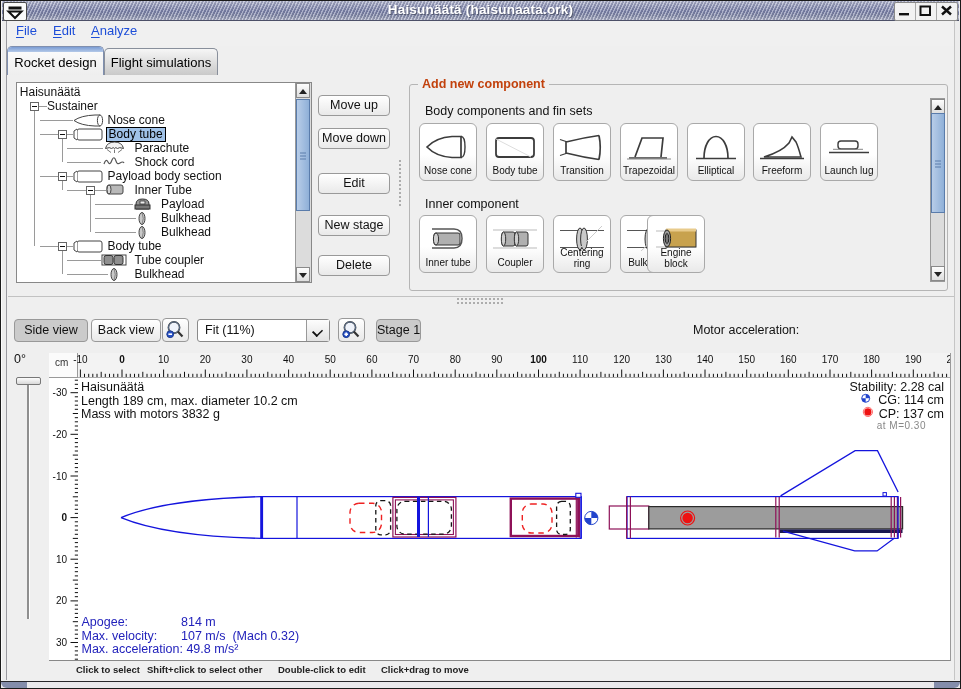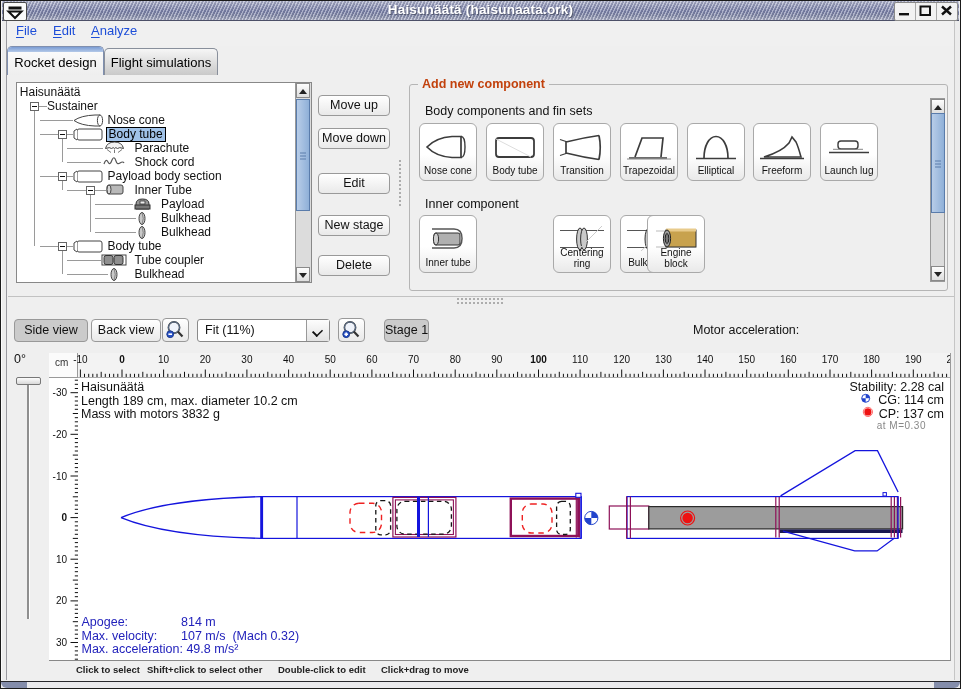--- a/index.html
+++ b/index.html
@@ -296,20 +296,30 @@
   <div class="plabel" style="left:424px;top:196px">Inner component</div>
 
   <div class="cbtn" style="left:418px;top:214px">
     <svg width="48" height="34" viewBox="0 0 48 34">
         <path d="M8,5 L30,5 Q38,5 38,14.5 Q38,24 30,24 L8,24" fill="none" stroke="#555" stroke-width="1.5"></path>
         <rect x="10" y="9" width="26" height="12" rx="2" fill="#b0b0b0" stroke="#333"></rect>
         <ellipse cx="12" cy="15" rx="2.6" ry="6" fill="#cfcfcf" stroke="#333"></ellipse>
       </svg>
     <div class="lbl">Inner tube</div>
   </div>
+  <div class="cbtn" style="left:485px;top:214px">
+    <svg width="48" height="34" viewBox="0 0 48 34">
+        <path d="M2,6 L46,6 M2,24 L46,24" stroke="#bbb" stroke-width="1"></path>
+        <rect x="11" y="8" width="13" height="14" rx="2" fill="#b0b0b0" stroke="#333"></rect>
+        <ellipse cx="12.5" cy="15" rx="2.2" ry="7" fill="#cfcfcf" stroke="#333"></ellipse>
+        <rect x="24" y="8" width="13" height="14" rx="2" fill="#b0b0b0" stroke="#333"></rect>
+        <ellipse cx="25.5" cy="15" rx="2.2" ry="7" fill="#cfcfcf" stroke="#333"></ellipse>
+      </svg>
+    <div class="lbl">Coupler</div>
+  </div>
   <div class="cbtn" style="left:552px;top:214px">
     <svg width="48" height="30" viewBox="0 0 48 30">
         <path d="M2,6.5 L46,6.5 M2,23.5 L46,23.5" stroke="#555" stroke-width="1.2"></path>
         <ellipse cx="22" cy="15" rx="3.4" ry="11" fill="#c9c9c9" stroke="#333"></ellipse>
         <ellipse cx="26" cy="15" rx="3.4" ry="11" fill="#c9c9c9" stroke="#333"></ellipse>
         <path d="M44,2 L18,28" stroke="#ccc" stroke-width="1"></path>
       </svg>
     <div class="lbl lbl2">Centering<br>ring</div>
   </div>
   <div class="cbtn" style="left:619px;top:214px">
@@ -349,21 +359,21 @@
     </div>
   <div class="btn" style="left:337px;top:317px;width:27px;height:24px" id="zoomin">
       <svg width="25" height="22" viewBox="0 0 25 22" style="position:absolute;left:0;top:0">
 <circle cx="11" cy="8.5" r="5.6" fill="#eef2fa" stroke="#333" stroke-width="1.6"></circle>
 <circle cx="11" cy="8.5" r="5.6" fill="none" stroke="#7799cc" stroke-width="1" opacity=".6"></circle>
 <line x1="14.8" y1="12.6" x2="19.5" y2="17.5" stroke="#333" stroke-width="2.2"></line>
 <circle cx="7.2" cy="15.2" r="3.4" fill="#2a52c8" stroke="#1a3a8c" stroke-width="1"></circle>
 <path d="M5.4,15.2 H9 M7.2,13.4 V17" stroke="#fff" stroke-width="1.6" fill="none"></path>
 </svg>
     </div>
-  <div class="btn pressed" style="left:383px;top:318px;width:45px;height:23px;line-height:21px">Stage 1</div>
+  <div class="btn pressed" style="left:375px;top:318px;width:45px;height:23px;line-height:21px">Stage 1</div>
   <div class="plabel" style="left:692px;top:322px">Motor acceleration:</div>
   <div style="position:absolute;left:929px;top:97px;width:15px;height:184px;background:#dcdcdc;border:1px solid #999;box-sizing:border-box">
     <div class="sbtn" style="top:0;left:0"><svg width="12" height="13">
           <path d="M6,4 L10,9 L2,9 Z" fill="#222"></path>
         </svg></div>
     <div class="sthumb" style="top:14px;height:100px;left:0"><svg width="12" height="100">
           <path d="M3,47 h6 M3,50 h6 M3,53 h6" stroke="#5a7cab"></path>
         </svg></div>
     <div class="sbtn" style="bottom:0;left:0"><svg width="12" height="13">
           <path d="M6,9 L10,4 L2,4 Z" fill="#222"></path>

